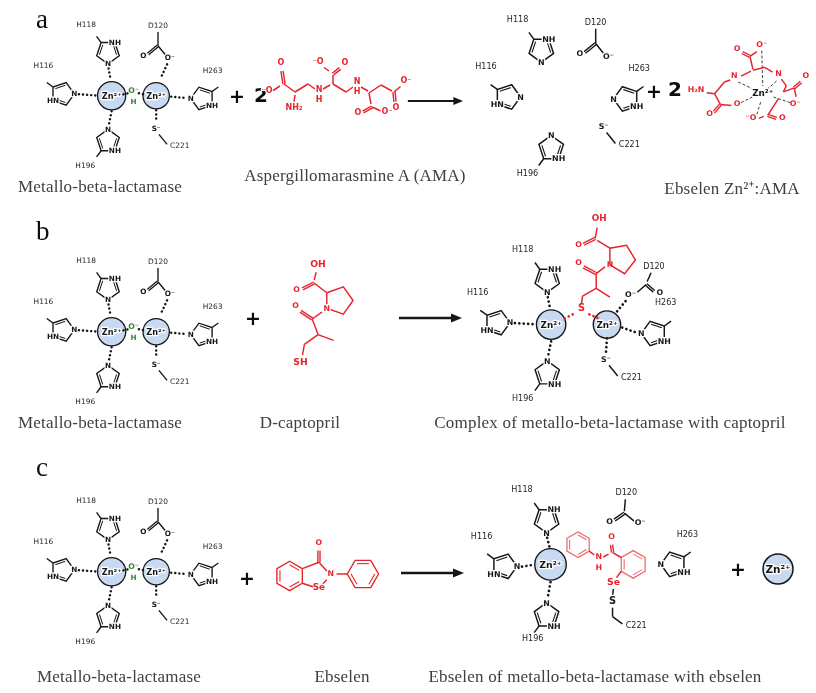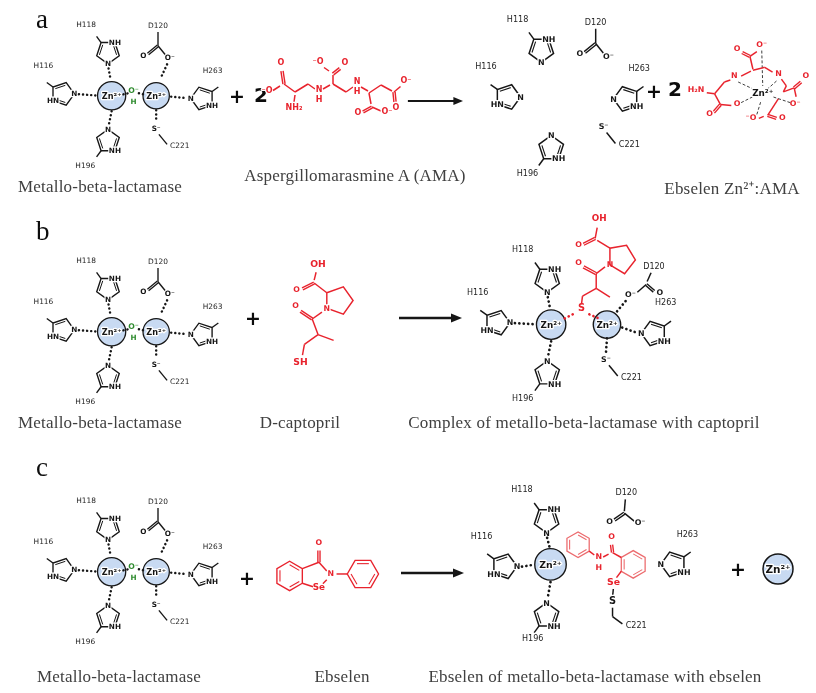--- a/index.html
+++ b/index.html
@@ -370,21 +370,21 @@
         <text x="172" y="93" fill="#161616" font-size="8" text-anchor="middle" font-weight="700" class="halo">O⁻</text>
         <line x1="167" y1="97" x2="157" y2="109" stroke="#161616" stroke-width="2.7" stroke-dasharray="0.1 4.4" stroke-linecap="round"></line>
         <line x1="148" y1="135" x2="147" y2="149" stroke="#161616" stroke-width="2.7" stroke-dasharray="0.1 4.4" stroke-linecap="round"></line>
         <text x="147" y="159" fill="#161616" font-size="8" text-anchor="middle" font-weight="700" class="halo">S⁻</text>
         <line x1="150" y1="162.5" x2="159" y2="173.5" stroke="#161616" stroke-width="1.5"></line>
         <text x="173" y="178" fill="#242424" font-size="8.2" text-anchor="middle" font-weight="400" class="halo">C221</text>
       </svg>
     </div>
   <div class="caption" style="left:100px;top:413px">Metallo-beta-lactamase</div>
   <div class="caption" style="left:300px;top:413px">D-captopril</div>
-  <div class="caption" style="left:584px;top:413px">Complex of metallo-beta-lactamase with captopril</div>
+  <div class="caption" style="left:610px;top:413px">Complex of metallo-beta-lactamase with captopril</div>
 
   <div class="panel-letter" style="left:36px;top:452px">c</div>
   <div class="dg" style="left:28px;top:488px;width:200px;height:162px">
       <svg viewBox="0 0 220 178">
         <path d="M88 57 L 75.6 48 L 80.4 33.5 L 95.6 33.5 L 100.4 48 Z" fill="none" stroke="#161616" stroke-width="1.5"></path>
         <line x1="78.576" y1="47.04" x2="82.224" y2="36.02" stroke="#161616" stroke-width="1.1"></line>
         <line x1="93.776" y1="36.02" x2="97.424" y2="47.04" stroke="#161616" stroke-width="1.1"></line>
         <text x="88" y="59.8" fill="#161616" font-size="8" text-anchor="middle" font-weight="700" class="halo">N</text>
         <text x="95.6" y="36.3" fill="#161616" font-size="8" text-anchor="middle" font-weight="700" class="halo">NH</text>
         <line x1="80.4" y1="33.5" x2="75.43076923076924" y2="26.634615384615383" stroke="#161616" stroke-width="1.5"></line>

